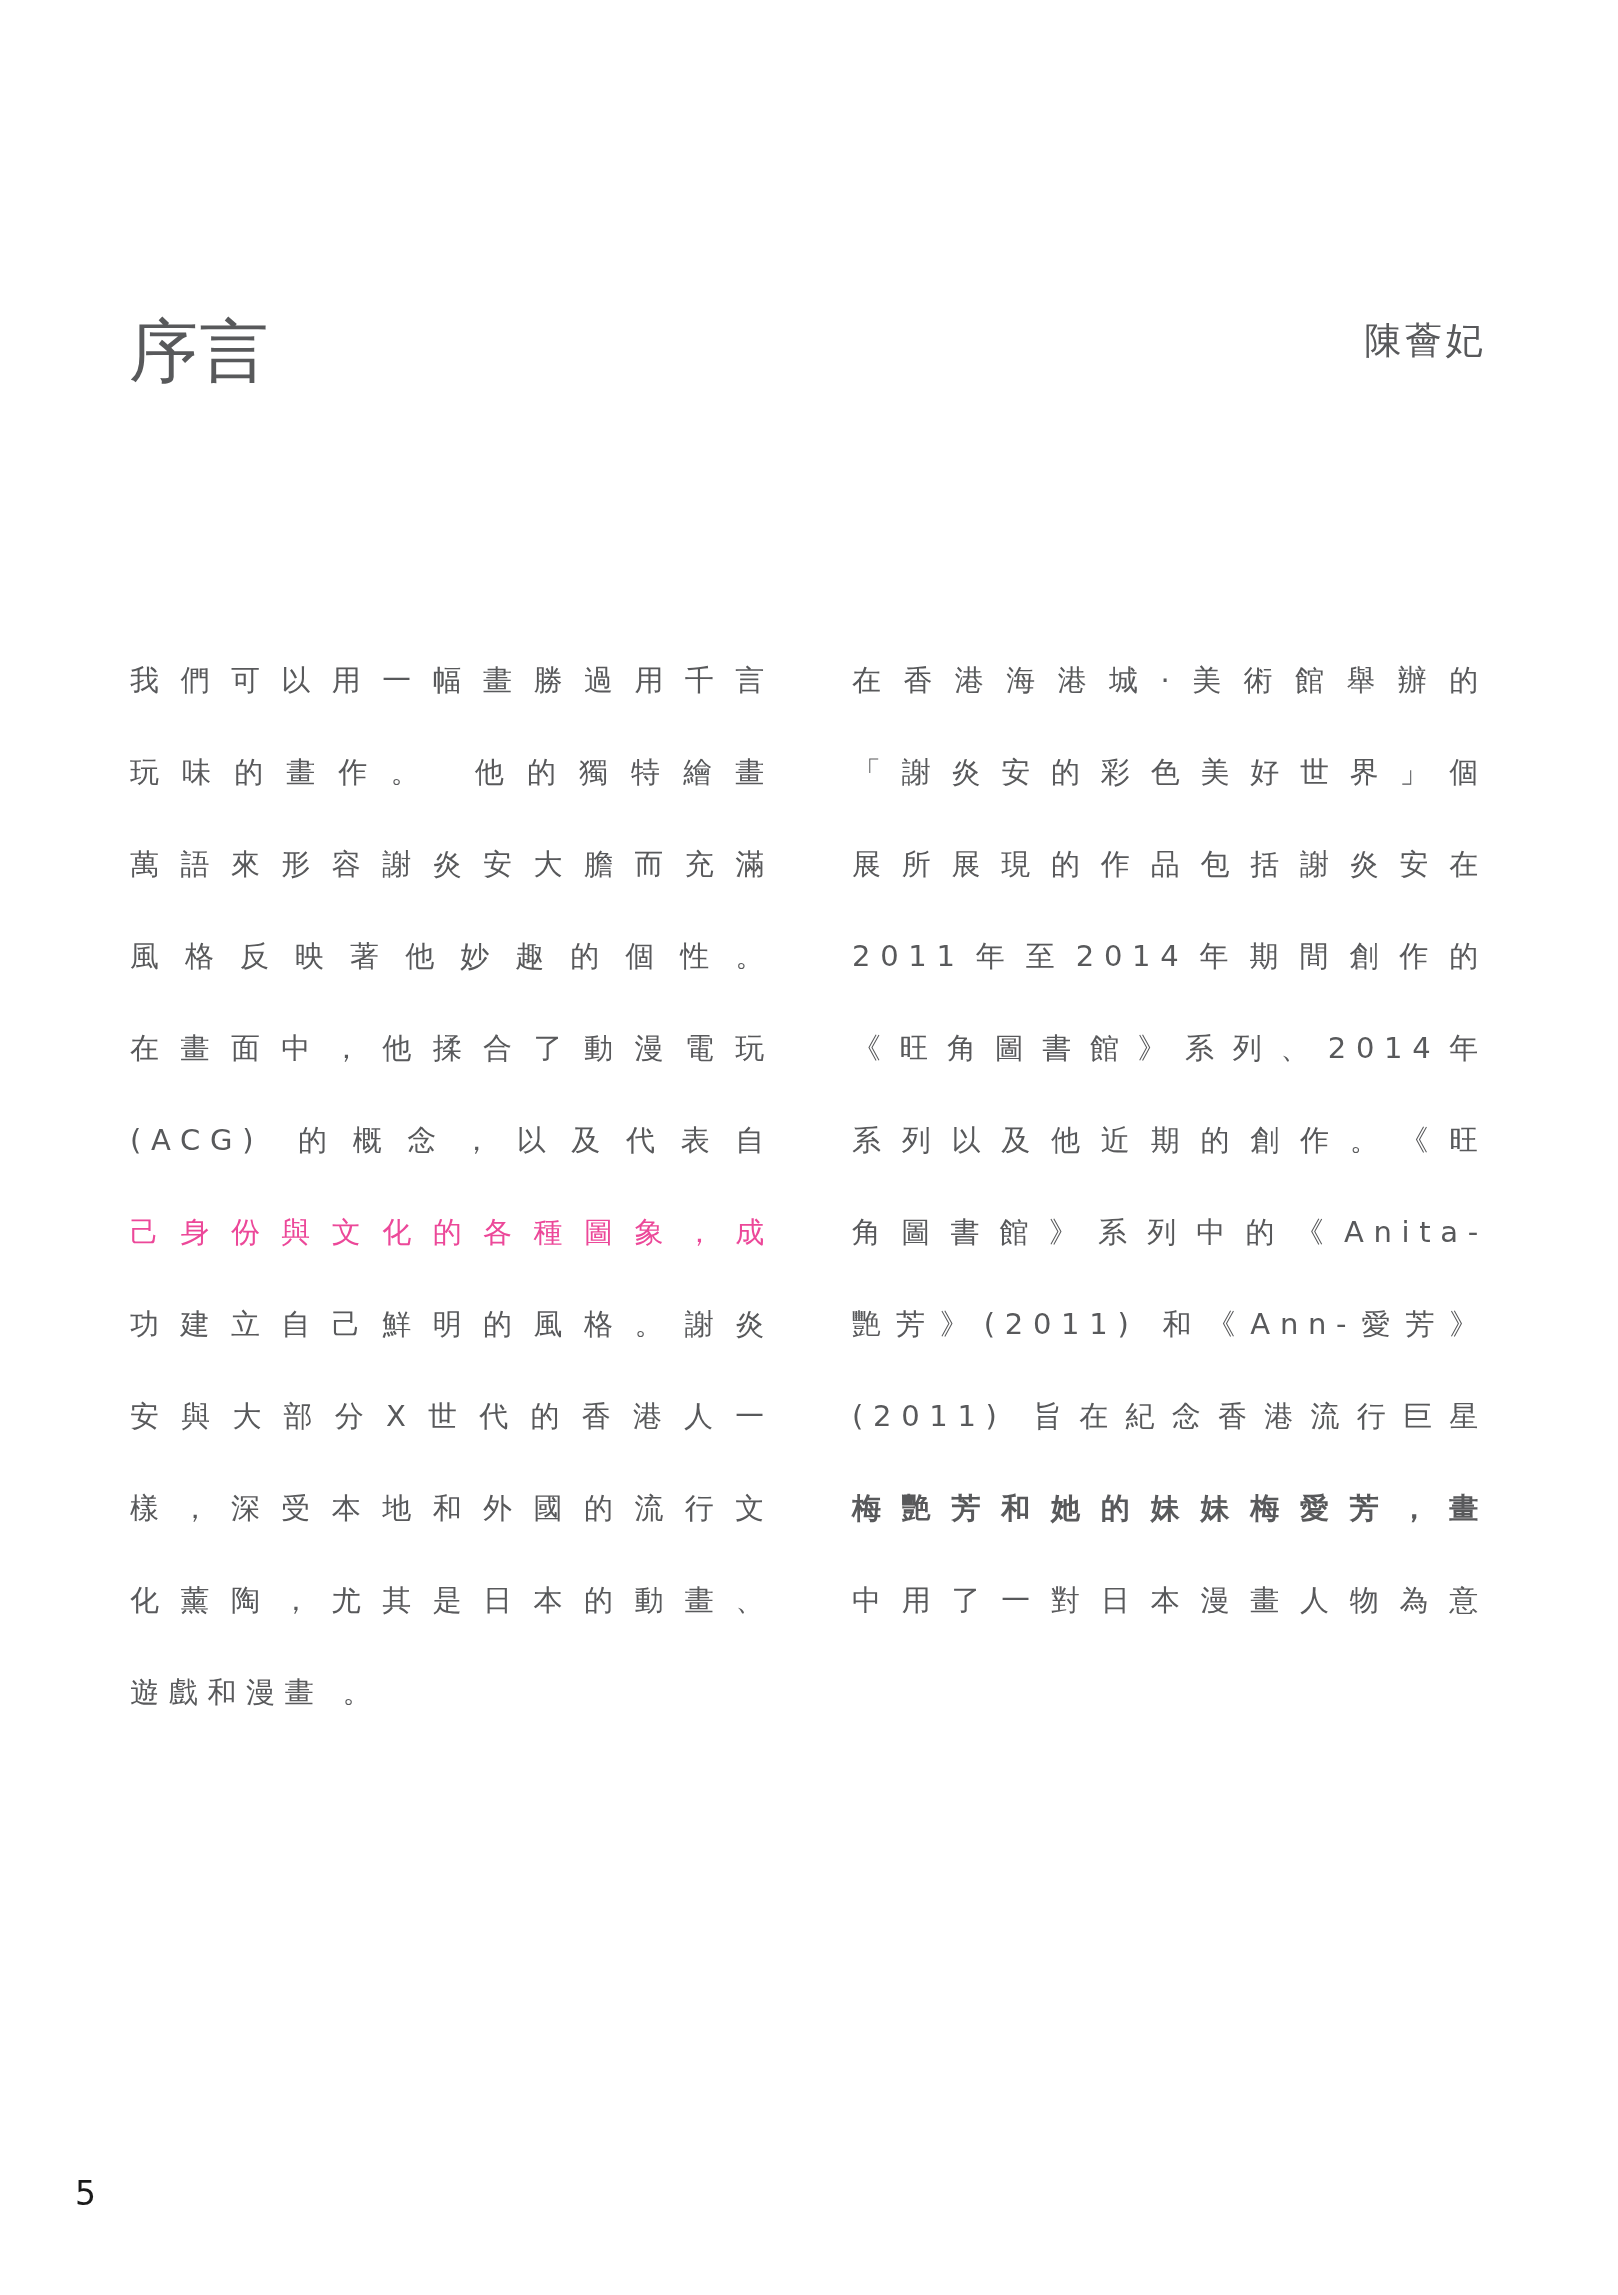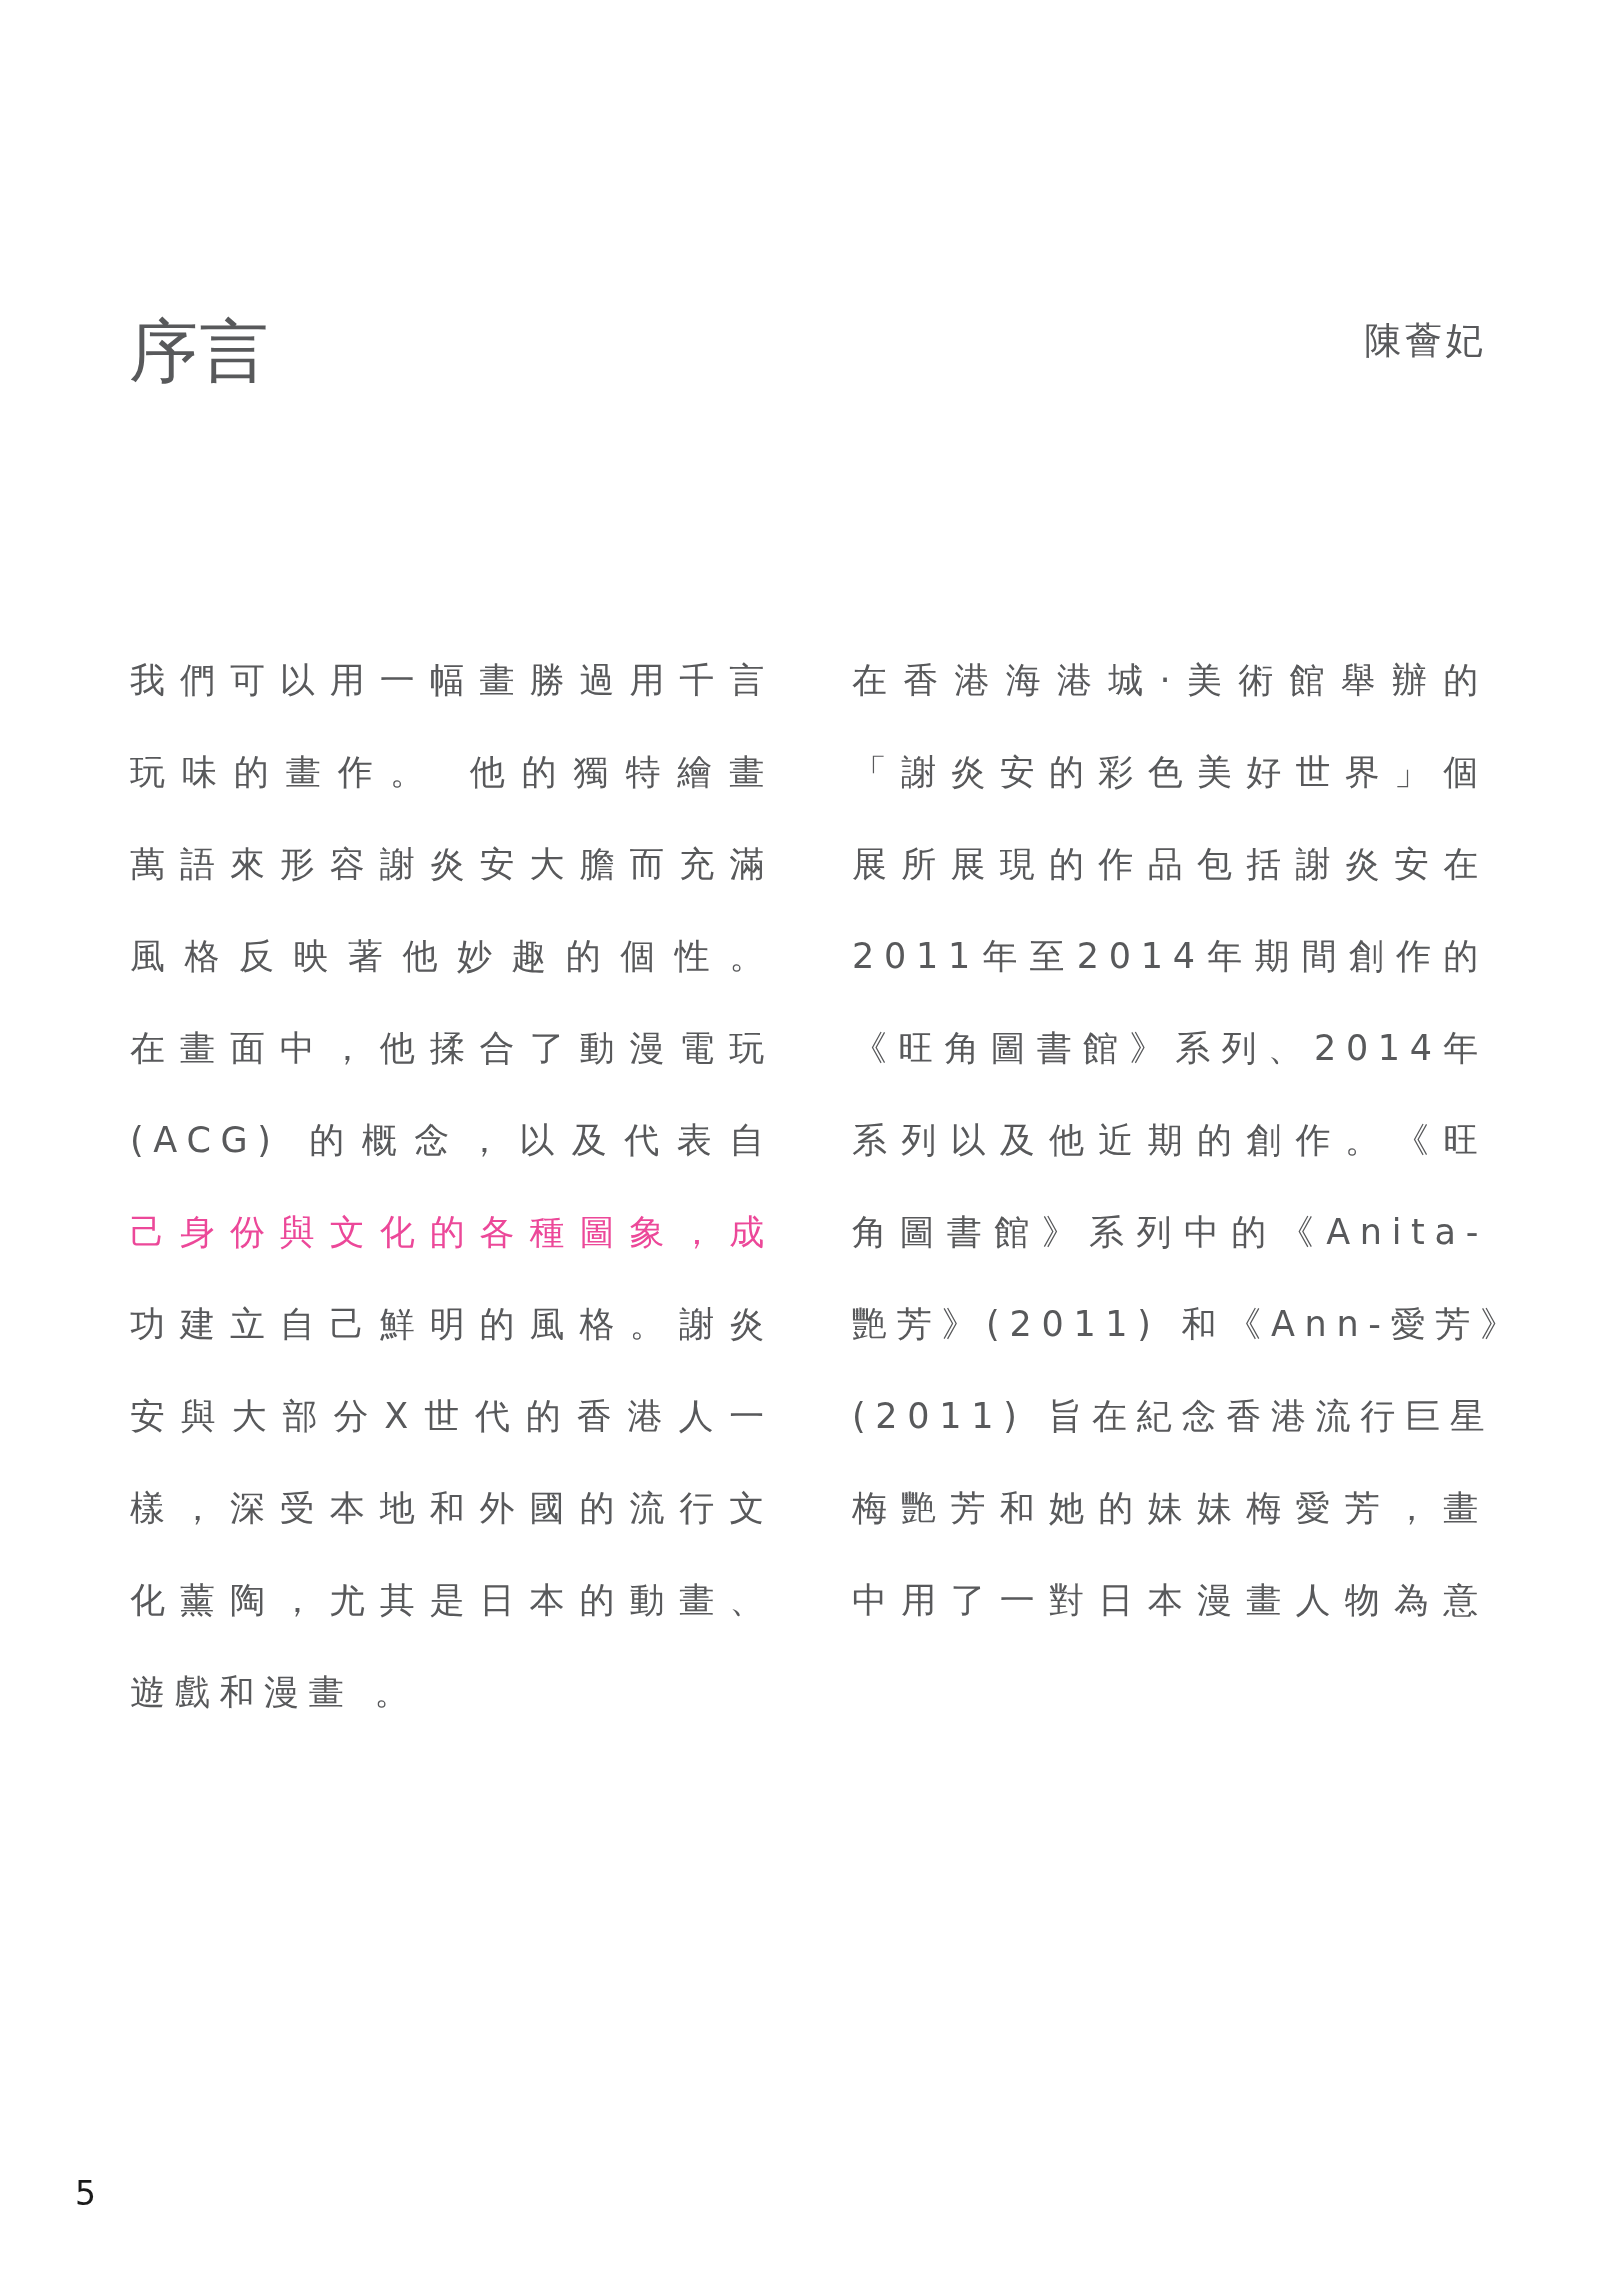--- a/index.html
+++ b/index.html
@@ -39,21 +39,21 @@
   }
   .column {
     position: absolute;
     top: 634px;
   }
   .column.left  { left: 130px;  width: 644px; }
   .column.right { left: 852px; width: 636px; }
   .text-line {
     height: 92px;
     line-height: 92px;
-    font-size: 35px;
+    font-size: 29px;
     font-weight: 400;
     letter-spacing: 9.7px;
     color: #58595b;
     text-align: justify;
     text-align-last: justify;
     text-justify: inter-character;
     white-space: nowrap;
   }
   .text-line.no-justify {
     text-align: left;
@@ -96,20 +96,20 @@
   <div class="column right">
     <div class="text-line" style="color: rgb(88, 89, 91);">在香港海港城·美術館舉辦的</div>
     <div class="text-line" style="color: rgb(88, 89, 91);">「謝炎安的彩色美好世界」個</div>
     <div class="text-line" style="color: rgb(88, 89, 91);">展所展現的作品包括謝炎安在</div>
     <div class="text-line" style="color: rgb(88, 89, 91);">2011年至2014年期間創作的</div>
     <div class="text-line" style="color: rgb(88, 89, 91);">《旺角圖書館》系列、2014年</div>
     <div class="text-line" style="color: rgb(88, 89, 91);">系列以及他近期的創作。《旺</div>
     <div class="text-line" style="color: rgb(88, 89, 91);">角圖書館》系列中的《Anita-</div>
     <div class="text-line" style="color: rgb(88, 89, 91);">艷芳》(2011)  和《Ann-愛芳》</div>
     <div class="text-line" style="color: rgb(88, 89, 91);">(2011)  旨在紀念香港流行巨星</div>
-    <div class="text-line" style="color: rgb(88, 89, 91);">梅艷芳和她的妹妹梅愛芳，畫</div>
+    <div class="text-line" style="color: rgb(88, 89, 91); font-weight: bold;">梅艷芳和她的妹妹梅愛芳，畫</div>
     <div class="text-line" style="color: rgb(88, 89, 91);">中用了一對日本漫畫人物為意</div>
   </div>
 
   <div class="page-number" style="color: rgb(26, 26, 26);">5</div>
 
 </div>
 
 
 </body></html>

